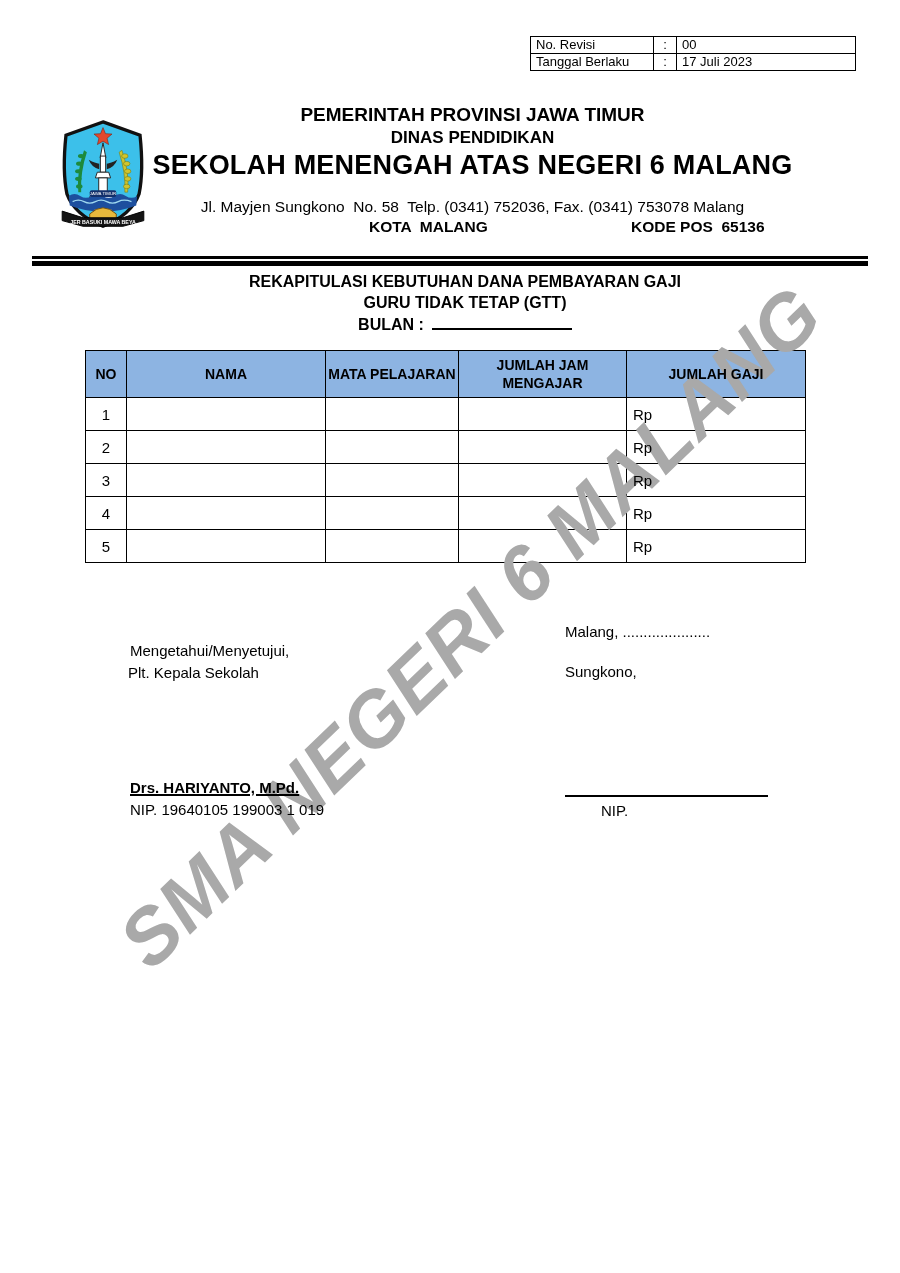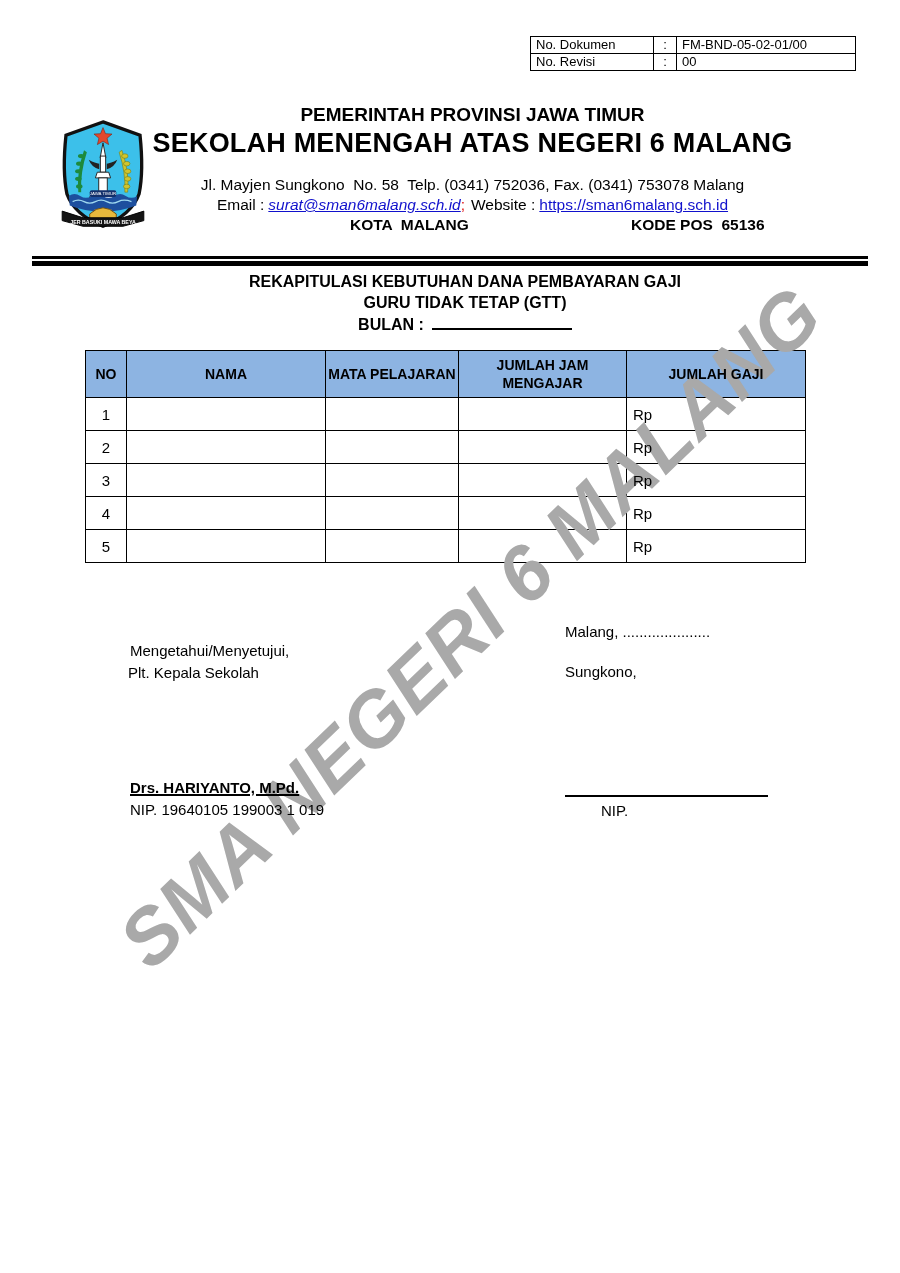--- a/index.html
+++ b/index.html
@@ -32,21 +32,21 @@
   .lh1{font-size:19px;font-weight:bold;line-height:24px;}
   .lh2{font-size:17px;font-weight:bold;line-height:22px;}
   .lh3{font-size:27px;font-weight:bold;line-height:33px;letter-spacing:.2px;}
   .lh-addr{font-size:15.5px;font-weight:normal;line-height:20px;margin-top:15px;white-space:pre-wrap;}
   .lh-email{font-size:15.5px;line-height:20px;}
   .lh-email .lbl{margin-right:4px;}
   .link{color:#1111cc;text-decoration:underline;cursor:pointer;}
   .italic{font-style:italic;}
   .red{color:#e01818;margin-right:6px;}
   .lh-city-row{position:relative;height:21px;font-size:15.5px;font-weight:bold;margin-top:1px;}
-  .lh-city-row .city{position:absolute;left:300px;white-space:pre;}
+  .lh-city-row .city{position:absolute;left:319px;white-space:pre;}
   .lh-city-row .postal{position:absolute;left:581px;white-space:pre;}
 
   
   .rule{position:absolute;left:32px;top:256px;width:836px;z-index:3;}
   .rule-thin{height:2.5px;background:#000;}
   .rule-thick{height:5px;background:#000;margin-top:2px;}
 
   
   .title{position:absolute;left:15px;top:271px;width:900px;text-align:center;
          font-size:16px;font-weight:bold;line-height:21px;z-index:3;}
@@ -77,28 +77,28 @@
 </head>
 <body>
 
 <div class="page">
 
   <div class="watermark">SMA NEGERI 6 MALANG</div>
 
   <table class="doc-info">
     <tbody>
       <tr>
-        <td class="l"><span>No. Dokumen</span></td>
-        <td class="c"><span>:</span></td>
-        <td class="v"><span>FM-BND-05-02-01/00</span></td>
-      </tr>
-      <tr>
         <td class="l"><span>No. Revisi</span></td>
         <td class="c"><span>:</span></td>
         <td class="v"><span>00</span></td>
+      </tr>
+      <tr>
+        <td class="l"><span>Tanggal Berlaku</span></td>
+        <td class="c"><span>:</span></td>
+        <td class="v"><span>17 Juli 2023</span></td>
       </tr>
     </tbody>
   </table>
 
   <div class="logo">
     <svg viewBox="0 0 100 118" width="96" height="112">
       <path d="M50 2 L89 16 Q93 54 88 78 Q80 100 50 112 Q20 100 12 78 Q7 54 11 16 Z" fill="#3cc0ea" stroke="#111" stroke-width="3.5"></path>
       <polygon points="50,8 52.6,14.4 59.5,14.8 54.3,19.2 55.9,25.9 50,22.3 44.1,25.9 45.7,19.2 40.5,14.8 47.4,14.4" fill="#e2482c" stroke="#7a1d10" stroke-width="0.6"></polygon>
 
       <g stroke="#222" stroke-width="1" fill="#ffffff">
@@ -141,25 +141,23 @@
 
       <g>
         <path d="M7 96 L29 103 L71 103 L93 96 L93 106 L71 112 L29 112 L7 106 Z" fill="#141414" stroke="#000" stroke-width="1"></path>
         <text x="50" y="110" text-anchor="middle" font-size="5.6" fill="#ffffff" font-weight="bold" font-family="Liberation Sans, sans-serif">JER BASUKI MAWA BEYA</text>
       </g>
     </svg>
   </div>
 
   <div class="letterhead">
     <div class="lh1">PEMERINTAH PROVINSI JAWA TIMUR</div>
+    <div class="lh2">DINAS PENDIDIKAN</div>
     <div class="lh3">SEKOLAH MENENGAH ATAS NEGERI 6 MALANG</div>
     <div class="lh-addr">Jl. Mayjen Sungkono  No. 58  Telp. (0341) 752036, Fax. (0341) 753078 Malang</div>
-    <div class="lh-email">
-      <span class="lbl">Email :</span><span class="link italic">surat@sman6malang.sch.id</span><span class="red">;</span><span class="lbl">Website :</span><span class="link">https://sman6malang.sch.id</span>
-    </div>
     <div class="lh-city-row">
       <span class="city">KOTA  MALANG</span>
       <span class="postal">KODE POS  65136</span>
     </div>
   </div>
 
   <div class="rule">
     <div class="rule-thin"></div>
     <div class="rule-thick"></div>
   </div>

